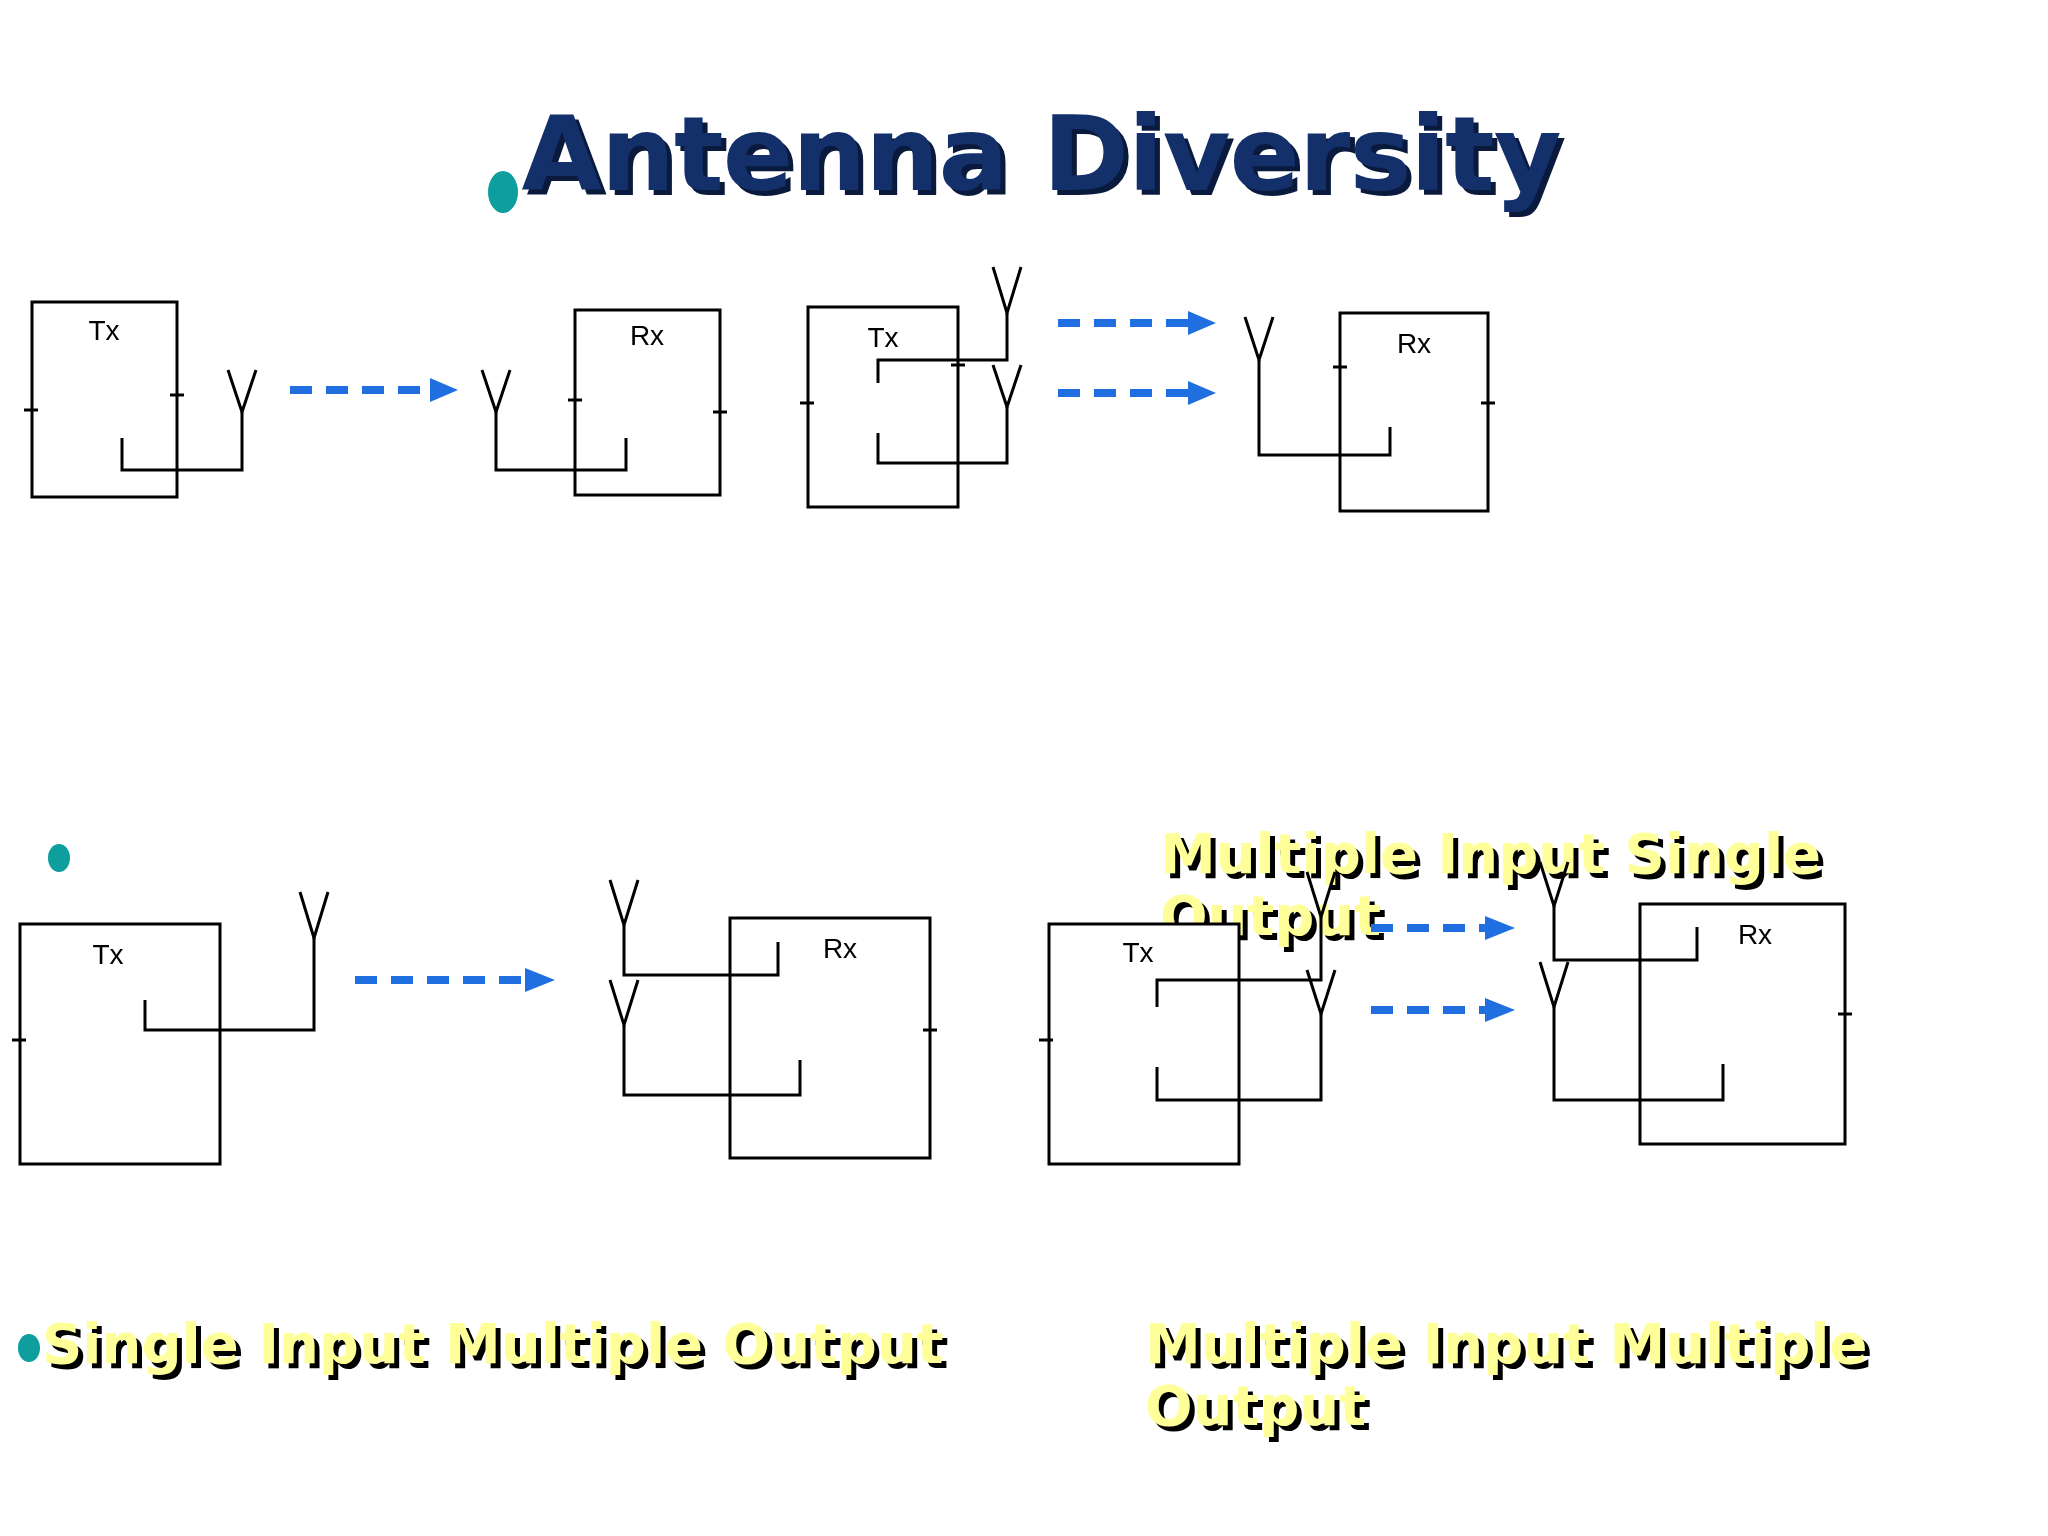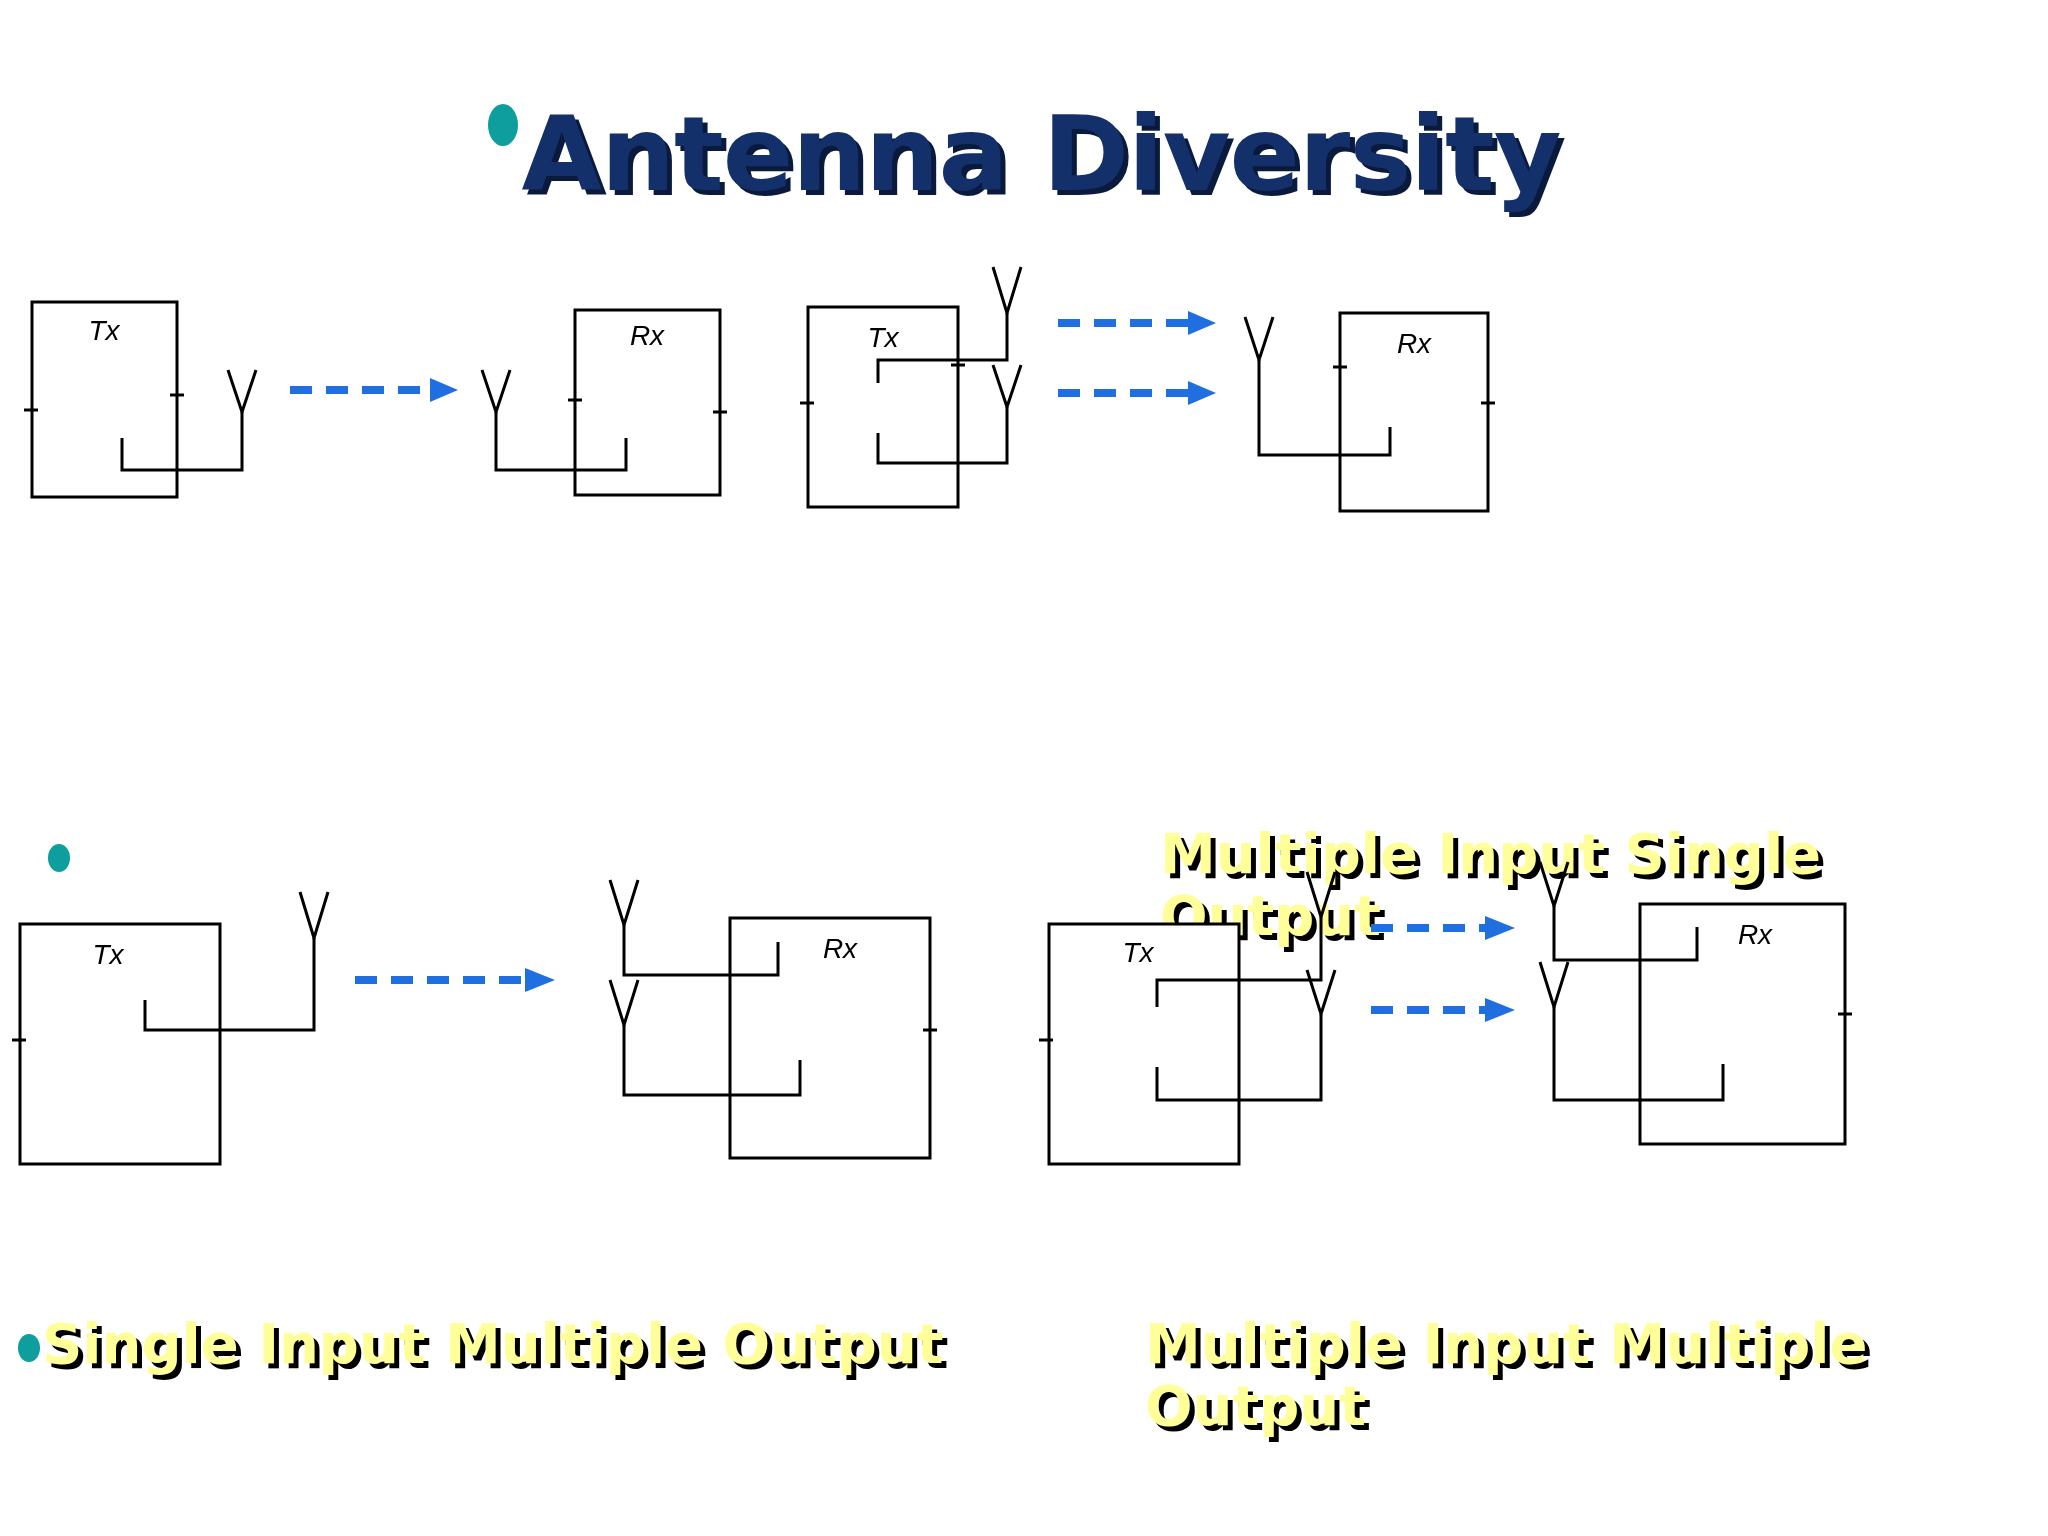--- a/index.html
+++ b/index.html
@@ -9,21 +9,21 @@
     font-family:"DejaVu Sans", sans-serif;
     overflow:hidden;
     position:relative;
   }
   .slide{position:absolute;inset:0;background:#fff;}
 
   
   .title-row{
     position:absolute;
     left:0;top:100px;width:2048px;
-    display:flex;align-items:flex-start;justify-content:center;
+    display:flex;align-items:flex-end;justify-content:center;
   }
   .title-bullet{
     width:30px;height:42px;
     background:#0e9e9e;
     border-radius:50%;
     margin-right:4px;
     flex:0 0 auto;
     transform:translateY(4px);
   }
   .title-text{
@@ -50,21 +50,21 @@
     display:inline-block;
     width:22px;height:28px;
     background:#0e9e9e;
     border-radius:50%;
     margin-right:2px;
     vertical-align:middle;
     text-shadow:none;
   }
 
   
-  .diagram{position:absolute;font-style:italic;}
+  .diagram{position:absolute;}
   .diagram svg{display:block;overflow:visible;}
 </style>
 </head>
 <body>
 
 <div class="slide">
 
   <div class="title-row">
     <span class="title-bullet"></span>
     <span class="title-text">Antenna Diversity</span>

